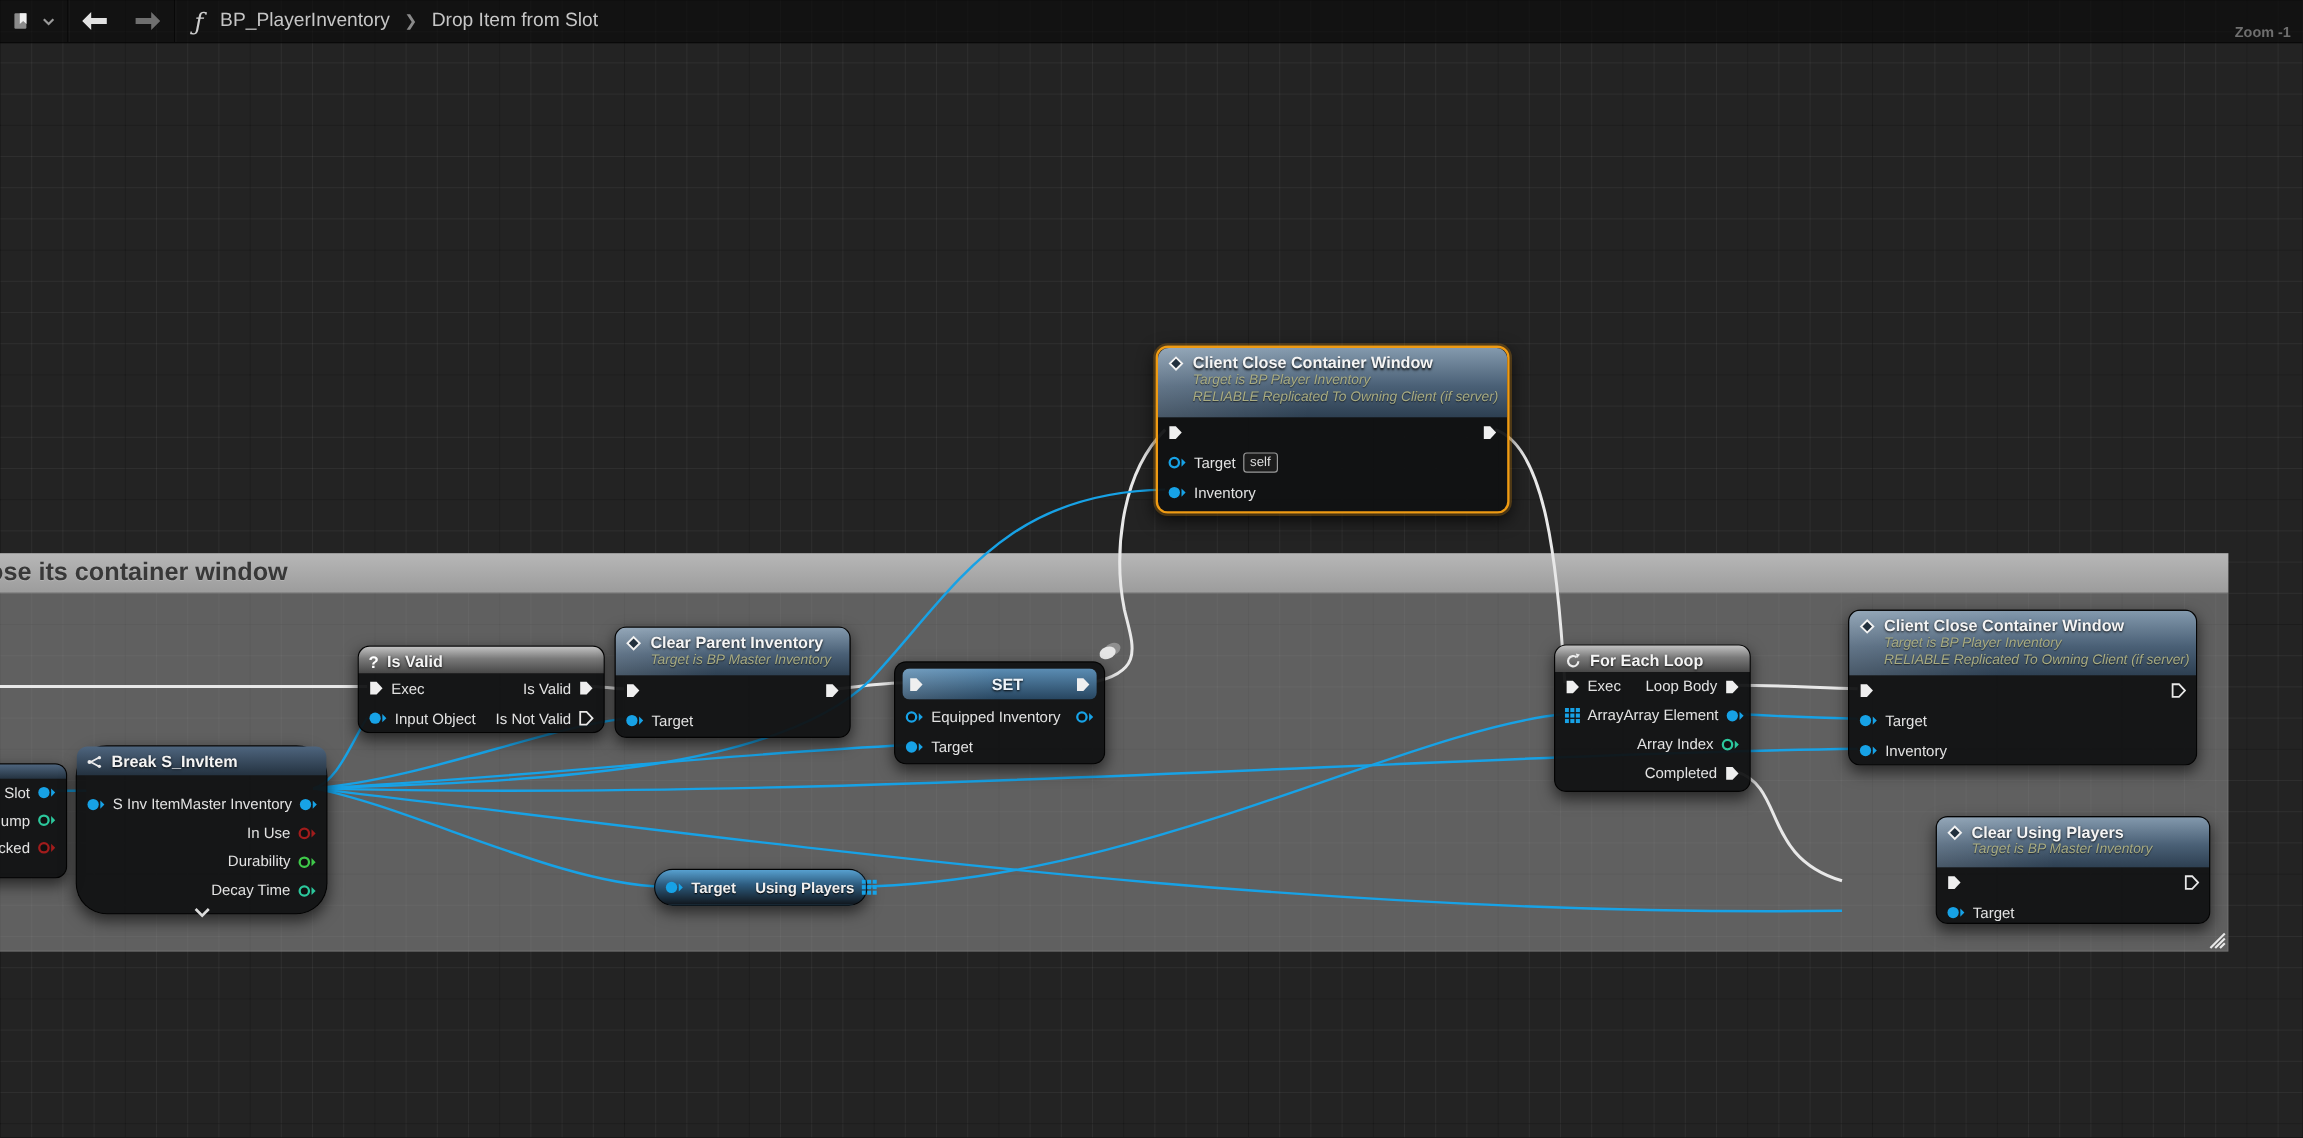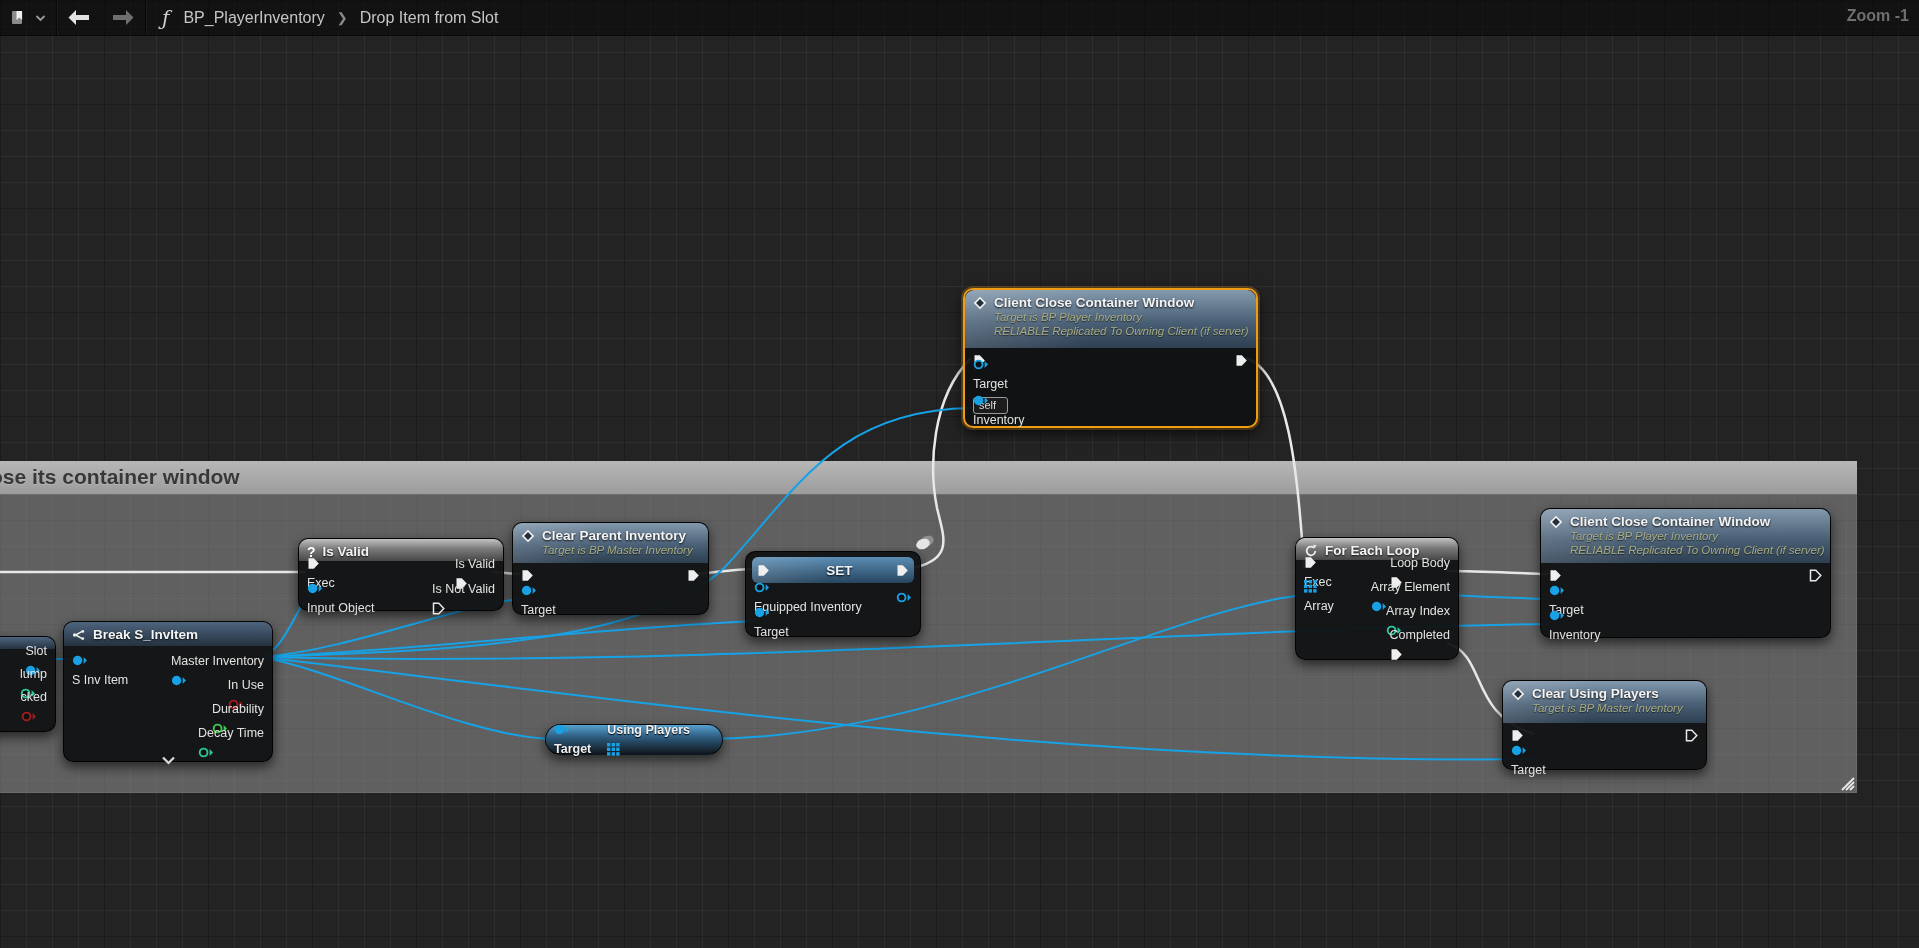--- a/index.html
+++ b/index.html
@@ -14,21 +14,21 @@
          background-size:104px 104px,104px 104px,26px 26px,26px 26px;}
   
   .topbar{position:absolute;left:0;top:0;width:100%;height:35px;z-index:40;
           background:rgba(8,8,8,0.62);display:flex;align-items:center;
           border-bottom:1px solid rgba(0,0,0,0.45);}
   .tb-group{display:flex;align-items:center;gap:8px;padding:0 10px;}
   .tb-sep{width:1px;height:35px;background:rgba(0,0,0,0.55);box-shadow:1px 0 0 rgba(255,255,255,0.04);}
   .crumb{color:#c6c6c6;font-size:16px;}
   .crumb-sep{color:#8a8a8a;font-size:13px;padding:0 4px;}
   .fn-glyph{font-family:"DejaVu Serif",serif;font-style:italic;font-size:20px;color:#cfcfcf;padding:0 6px;}
-  .zoom-label{position:absolute;right:10px;top:7px;color:#6f6f6f;font-weight:bold;font-size:16px;}
+  .zoom-label{position:absolute;right:10px;top:20px;color:#6f6f6f;font-weight:bold;font-size:12px;}
   
   .comment{position:absolute;z-index:1;}
   .comment-title{position:absolute;left:0;top:0;height:33px;width:100%;box-sizing:border-box;
      background:linear-gradient(180deg,#b7b7b7,#9c9c9c);color:#383838;font-weight:bold;font-size:21px;
      padding:4px 10px;white-space:nowrap;overflow:hidden;text-shadow:0 1px 0 rgba(255,255,255,0.18);}
   .comment-body{position:absolute;left:0;top:33px;width:100%;bottom:0;
      background:rgba(168,168,168,0.46);border:1px solid rgba(130,130,130,0.35);box-sizing:border-box;}
   .resize-handle{position:absolute;right:1px;bottom:1px;}
   
   .wires{position:absolute;left:0;top:0;z-index:2;}
@@ -40,21 +40,21 @@
   .hdr-func .nhead{background:linear-gradient(100deg,rgba(255,255,255,0.14),rgba(255,255,255,0) 45%),linear-gradient(180deg,#8399ad,#4a6076 55%,#2d3f51);}
   .hdr-gray .nhead{background:linear-gradient(180deg,#c2c2c2,#7a7a7a 45%,#474747);}
   .hdr-break .nhead{background:linear-gradient(180deg,#50impre,#243240);}
   .hdr-break .nhead{background:linear-gradient(180deg,#4e657e,#243240);}
   .ntitle{color:#f4f4f4;font-weight:bold;font-size:13.5px;text-shadow:0 1px 2px rgba(0,0,0,0.9);white-space:nowrap;}
   .nsub{color:#a9ac82;font-style:italic;font-size:11.5px;line-height:14px;white-space:nowrap;text-shadow:0 1px 1px rgba(0,0,0,0.6);}
   .nicon{display:inline-flex;margin-top:1px;}
   .qmark{color:#fff;font-weight:bold;font-size:14px;line-height:14px;}
   .nrows{position:relative;}
   .nrow{display:flex;align-items:center;justify-content:space-between;padding:0 8px;}
-  .pinwrap{display:flex;gap:6px;color:#e2e2e2;font-size:12.5px;white-space:nowrap;flex-direction:column;}
+  .pinwrap{display:flex;align-items:center;gap:6px;color:#e2e2e2;font-size:12.5px;white-space:nowrap;}
   .badge{border:1px solid #9a9a9a;border-radius:3px;background:rgba(30,30,30,0.85);color:#ddd;
          font-size:11px;padding:0px 5px 1px;line-height:14px;}
   .nfoot{display:flex;justify-content:center;padding:2px 0 4px;}
   
   .set-band{margin:5px 6px 0;height:26px;border-radius:6px;display:flex;align-items:center;
      justify-content:space-between;padding:0 5px;box-sizing:border-box;position:relative;
      background:linear-gradient(100deg,rgba(255,255,255,0.15),rgba(255,255,255,0) 50%),linear-gradient(180deg,#5b8db4,#27455f);}
   .set-title{position:absolute;left:0;right:0;text-align:center;color:#eef4f9;font-weight:bold;font-size:13.5px;text-shadow:0 1px 2px #000;margin-left:13px;}
   
   .node.pill{border-radius:16px;background:linear-gradient(180deg,#57a0cf 0%,#2d5b7e 42%,#10161c 100%);
@@ -134,21 +134,21 @@
               <span style="display:inline-flex">
                 <svg width="16" height="13" viewBox="0 0 16 13">
                   <circle cx="5.6" cy="6.5" r="3.9" fill="#101010" stroke="#a11c1c" stroke-width="1.9"></circle>
                   <path d="M11.6 3.1 L15 6.5 L11.6 9.9 Z" fill="#a11c1c"></path>
                 </svg>
               </span>
             </span>
           </div>
         </div>
       </div>
-      <div class="node hdr-break" style="left: 63px; top: 621px; width: 210px; height: 141px;">
+      <div class="node hdr-break" style="left: 63px; top: 621px; width: 210px; height: 141px; border-radius: 26px;">
         <div class="nhead" style="height:15px">
           <span class="nicon">
             <svg width="14" height="14" viewBox="0 0 14 14">
               <circle cx="2.6" cy="7" r="1.7" fill="#ececec"></circle>
               <path d="M3.6 7 L10.2 3.4 M3.6 7 L10.2 10.6" stroke="#ececec" stroke-width="1.5"></path>
               <circle cx="10.8" cy="3.4" r="1.4" fill="#ececec"></circle>
               <circle cx="10.8" cy="10.6" r="1.4" fill="#ececec"></circle>
             </svg>
           </span>
           <div>
@@ -552,21 +552,21 @@
                   <circle cx="5.6" cy="6.5" r="4.7" fill="#17a2e6"></circle>
                   <path d="M11.6 3.1 L15 6.5 L11.6 9.9 Z" fill="#17a2e6"></path>
                 </svg>
               </span>
               <span>Inventory</span>
             </span>
             <span></span>
           </div>
         </div>
       </div>
-      <div class="node hdr-func" style="left: 1502px; top: 680px; width: 205px; height: 90px;">
+      <div class="node hdr-func" style="left: 1613px; top: 680px; width: 229px; height: 90px;">
         <div class="nhead" style="height:33px">
           <span class="nicon">
             <svg width="14" height="14" viewBox="0 0 14 14">
               <rect x="3.4" y="3.4" width="7.2" height="7.2" transform="rotate(45 7 7)" fill="#22303d" stroke="#f2f2f2" stroke-width="1.6"></rect>
             </svg>
           </span>
           <div>
             <div class="ntitle">Clear Using Players</div>
             <div class="nsub">Target is BP Master Inventory</div>
           </div>

